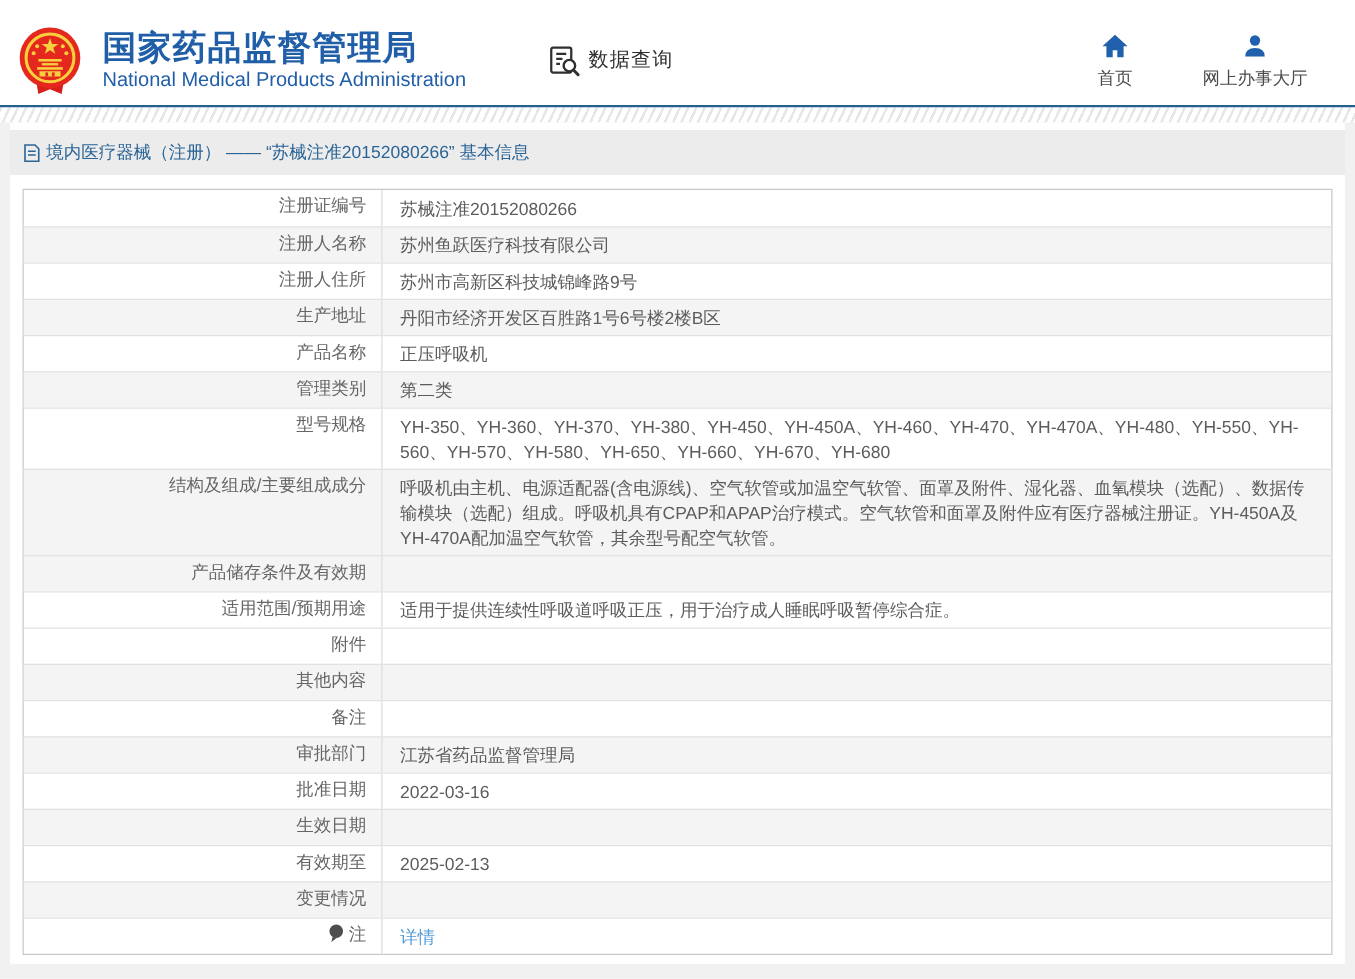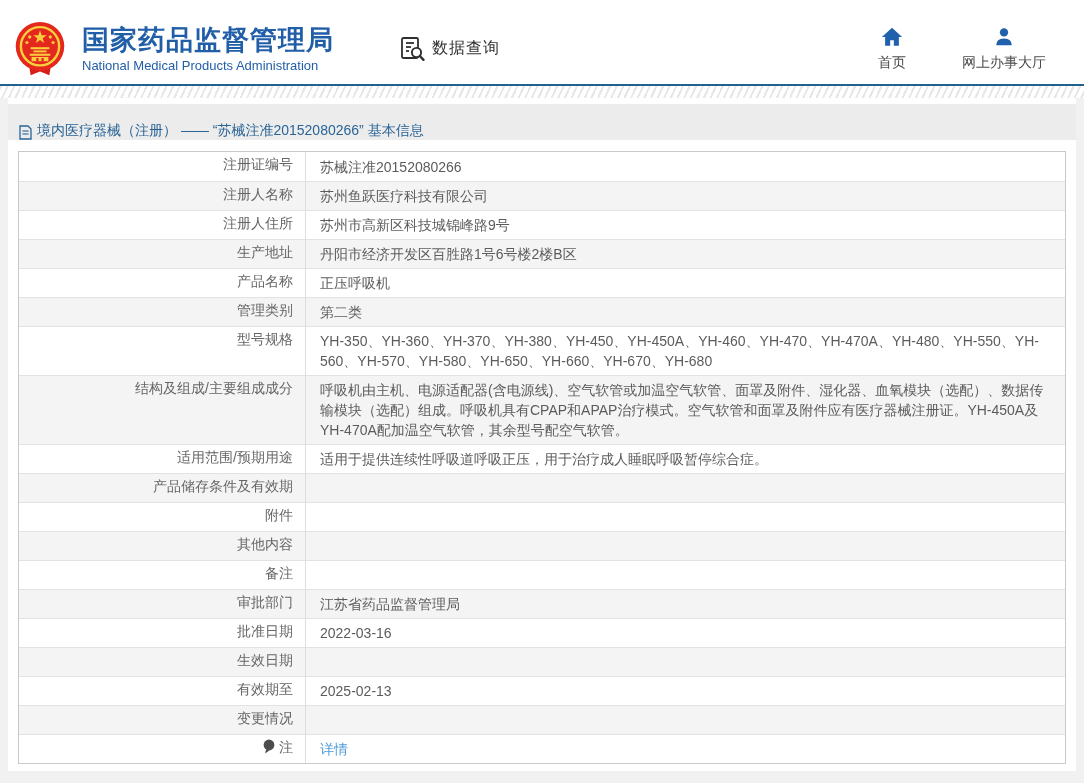--- a/index.html
+++ b/index.html
@@ -17,21 +17,21 @@
     display:flex; align-items:center;
     padding:13px 24px 0 12px;
     border-bottom:2px solid #20618f;
   }
   .logo { width:56px; height:58px; flex:0 0 auto; margin-top:2px; }
   .title-block { margin-left:14px; }
   .site-title {
     font-size:27px; font-weight:bold; color:#215ea8;
     letter-spacing:1px; line-height:30px;
   }
-  .site-subtitle { font-size:13px; color:#215ea8; margin-top:3px; }
+  .site-subtitle { font-size:16px; color:#215ea8; margin-top:3px; }
   .data-query {
     display:flex; align-items:center; margin-left:64px; cursor:pointer;
   }
   .data-query .dq-icon { width:28px; height:28px; margin-right:6px; }
   .data-query .dq-label { font-size:16px; color:#2f2f2f; font-weight:500; letter-spacing:1px; }
   .top-nav { margin-left:auto; display:flex; gap:46px; padding-right:14px; }
   .nav-item {
     display:flex; flex-direction:column; align-items:center;
     cursor:pointer; min-width:48px;
   }
@@ -43,21 +43,21 @@
     height:12px;
     background:repeating-linear-gradient(115deg, #e7e7e7 0px, #e7e7e7 2px, #ffffff 2px, #ffffff 6px);
   }
 
   
   .panel {
     margin:0 8px; background:#fff; padding:6px 0 7px 0;
   }
   .breadcrumb-bar {
     height:36px; background:#ececec;
-    display:flex; align-items:flex-end;
+    display:flex; align-items:center;
     padding-left:11px;
     font-size:14px; color:#2a6496;
   }
   .breadcrumb-bar .bc-icon { width:13px; height:15px; margin-right:5px; flex:0 0 auto; }
 
   
   .info-table {
     margin:11px 10px 0 10px;
     border:1px solid #c9c9c9;
     background:#fff;
@@ -226,35 +226,35 @@
 
   <div class="t-row striped">
     <div class="cell-label">
           <span>结构及组成/主要组成成分</span>
         </div>
     <div class="cell-value">
           <span>呼吸机由主机、电源适配器(含电源线)、空气软管或加温空气软管、面罩及附件、湿化器、血氧模块（选配）、数据传输模块（选配）组成。呼吸机具有CPAP和APAP治疗模式。空气软管和面罩及附件应有医疗器械注册证。YH-450A及YH-470A配加温空气软管，其余型号配空气软管。</span>
         </div>
   </div>
 
+  <div class="t-row striped">
+    <div class="cell-label">
+          <span>产品储存条件及有效期</span>
+        </div>
+    <div class="cell-value">
+          <span></span>
+        </div>
+  </div>
+
   <div class="t-row">
     <div class="cell-label">
           <span>适用范围/预期用途</span>
         </div>
     <div class="cell-value">
           <span>适用于提供连续性呼吸道呼吸正压，用于治疗成人睡眠呼吸暂停综合症。</span>
-        </div>
-  </div>
-
-  <div class="t-row striped">
-    <div class="cell-label">
-          <span>产品储存条件及有效期</span>
-        </div>
-    <div class="cell-value">
-          <span></span>
         </div>
   </div>
 
   <div class="t-row">
     <div class="cell-label">
           <span>附件</span>
         </div>
     <div class="cell-value">
           <span></span>
         </div>

